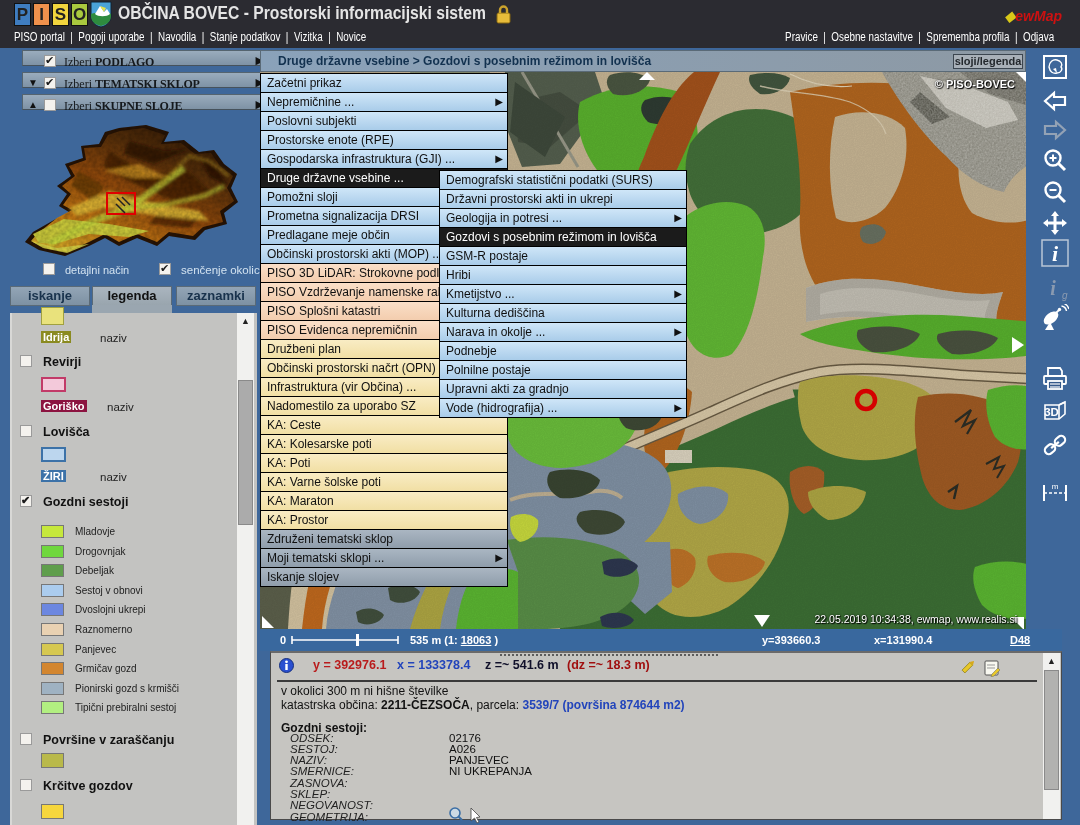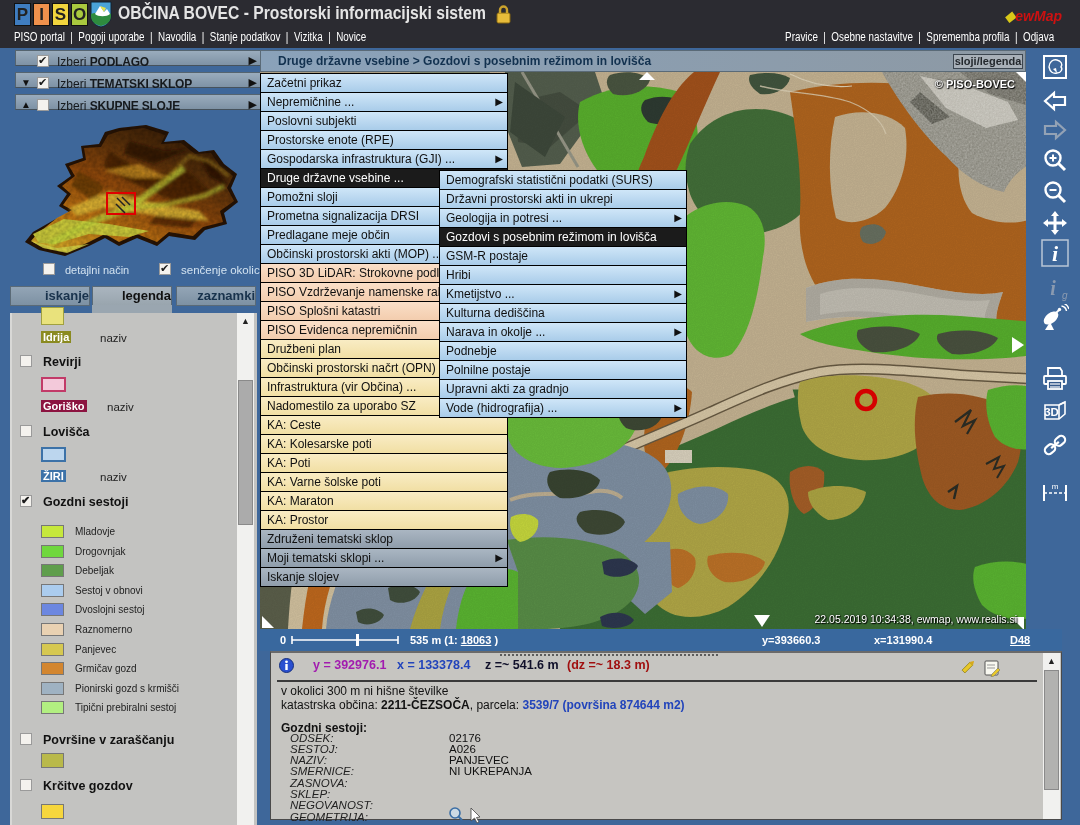--- a/index.html
+++ b/index.html
@@ -13,35 +13,35 @@
   font-weight:bold; font-size:17px; text-align:center; line-height:21px; color:#222; }
 #coat { position:absolute; left:89px; top:1px; }
 #htitle { position:absolute; left:118px; top:2px; font-size:19px; font-weight:bold; color:#e4e4e4;
   transform:scaleX(0.825); transform-origin:0 0; white-space:nowrap; }
 #hlock { position:absolute; left:495px; top:4px; }
 #hmenu { position:absolute; left:14px; top:30px; font-size:12px; color:#fff; transform:scaleX(0.82); transform-origin:0 0; white-space:nowrap;}
 #hmenu2 { position:absolute; right:26px; top:30px; font-size:12px; color:#fff; transform:scaleX(0.82); transform-origin:100% 0; white-space:nowrap;}
 #ewmap { position:absolute; right:18px; top:8px; font-size:14px; font-weight:bold; font-style:italic; color:#cc1111; }
 
 
-.acchead { position:absolute; left:15px; width:247px; height:16px;
+.acchead { position:absolute; left:22px; width:247px; height:16px;
   background:linear-gradient(#9aacbd,#7e92a5); border:1px solid #55646f; border-bottom-color:#46525c;
-  font-size:12px; color:#15191d; }
+  font-size:12px; color:#15191d;font-family:Liberation Serif, serif; }
 .acchead .cb { position:absolute; left:21px; top:4px; }
 .acchead .lab { position:absolute; left:41px; top:4px; }
 .acchead .lab b { font-size:12px; letter-spacing:-0.2px; }
 .acchead .arr { position:absolute; right:4px; top:3px; font-size:11px; color:#111; }
 .acchead .tri { position:absolute; left:5px; top:4px; font-size:10px; color:#111; }
 .cbx { display:inline-block; width:12px; height:12px; background:#f4f2ee; border:1px solid #9a9a9a; position:relative; }
 .cbx.chk:after { content:"\2714"; position:absolute; left:0px; top:-2px; font-size:11px; color:#1a1a1a; }
 
 #minimap { position:absolute; left:9px; top:116px; width:247px; height:170px; }
 #cbrow { position:absolute; left:9px; top:262px; width:247px; height:16px; font-size:12px; color:#d2e2f0; }
 
-.tab { position:absolute; top:286px; height:20px; font-size:13px; font-weight:bold; color:#18324c; text-align:right;
+.tab { position:absolute; top:286px; height:20px; font-size:13px; font-weight:bold; color:#18324c; text-align:center;
   background:linear-gradient(#93a5b6,#7d91a3); border:1px solid #5a6a77; line-height:18px; }
 #tab2 { background:linear-gradient(#aab5bf,#99a5ae); color:#111; }
 
 #legend { position:absolute; left:10px; top:313px; width:247px; height:512px; background:#c3c3c1; border-left:2px solid #d8d8d6; }
 #legscroll { position:absolute; right:3px; top:0; width:17px; height:512px; background:#f1f1ef; }
 #legscroll .up { position:absolute; top:2px; left:2px; width:13px; height:13px; color:#222; font-size:9px; text-align:center; line-height:13px;}
 #legscroll .thumb { position:absolute; top:67px; left:1px; width:15px; height:145px; background:#ababab; border:1px solid #8a8a8a; }
 .sw { position:absolute; left:29px; width:23px; height:13px; border:1px solid #777; }
 .leglab { position:absolute; left:63px; font-size:10px; color:#222; }
 .legchk { position:absolute; left:8px; font-size:12.5px; font-weight:bold; color:#111; }
@@ -221,21 +221,21 @@
     </div>
     <div class="sw" style="top:212px; background:#c6e83c;"></div>
     <div class="leglab" style="top:213px;">Mladovje</div>
     <div class="sw" style="top:231.6px; background:#70d73e;"></div>
     <div class="leglab" style="top:232.6px;">Drogovnjak</div>
     <div class="sw" style="top:251.2px; background:#5f9e4c;"></div>
     <div class="leglab" style="top:252.2px;">Debeljak</div>
     <div class="sw" style="top:270.8px; background:#abccee;"></div>
     <div class="leglab" style="top:271.8px;">Sestoj v obnovi</div>
     <div class="sw" style="top:290.40000000000003px; background:#6c87e0;"></div>
-    <div class="leglab" style="top:291.40000000000003px;">Dvoslojni sestoj</div>
+    <div class="leglab" style="top:291.40000000000003px;">Dvoslojni ukrepi</div>
     <div class="sw" style="top:310.00000000000006px; background:#e9d1b2;"></div>
     <div class="leglab" style="top:311.00000000000006px;">Raznomerno</div>
     <div class="sw" style="top:329.6000000000001px; background:#d6c851;"></div>
     <div class="leglab" style="top:330.6000000000001px;">Panjevec</div>
     <div class="sw" style="top:349.2000000000001px; background:#d3862f;"></div>
     <div class="leglab" style="top:350.2000000000001px;">Grmičav gozd</div>
     <div class="sw" style="top:368.8000000000001px; background:#9fb2c2;"></div>
     <div class="leglab" style="top:369.8000000000001px;">Pionirski gozd s krmišči</div>
     <div class="sw" style="top:388.40000000000015px; background:#b2ef81;"></div>
     <div class="leglab" style="top:389.40000000000015px;">Tipični prebiralni sestoj</div>
@@ -415,21 +415,21 @@
   <span style="position:absolute; left:750px; top:5px;"><u>D48</u></span>
 </div>
 
 <div id="infopanel">
   <svg style="position:absolute; left:8px; top:5px;" width="15" height="15" viewBox="0 0 15 15">
     <circle cx="7.5" cy="7.5" r="7" fill="#2a4fd0" stroke="#16307e"></circle>
     <rect x="6.3" y="6" width="2.4" height="6" fill="#fff"></rect>
       <circle cx="7.5" cy="3.8" r="1.4" fill="#fff"></circle>
   </svg>
   <div class="row1">
-    <span style="position:absolute; left:36px; white-space:nowrap; color:#a21caf;">y = 392976.1</span>
+    <span style="position:absolute; left:36px; white-space:nowrap; color:#b91c1c;">y = 392976.1</span>
     <span style="position:absolute; left:120px; white-space:nowrap; color:#2244bb;">x = 133378.4</span>
     <span style="position:absolute; left:208px; white-space:nowrap; color:#10102a;">z =~ 541.6 m</span>
     <span style="position:absolute; left:290px; white-space:nowrap; color:#a01010;">(dz =~ 18.3 m)</span>
   </div>
   <div id="ipsep"></div>
   <div id="iphandle"></div>
   <svg style="position:absolute; left:688px; top:6px;" width="46" height="18" viewBox="0 0 46 18">
     <g transform="rotate(-45 8 9)">
         <rect x="3" y="7" width="11" height="4" fill="#e8c82a" stroke="#8a7a10" stroke-width="0.7"></rect>
         <path d="M14,6.6 l4,2.4 l-4,2.4 Z" fill="#d8a818"></path>

